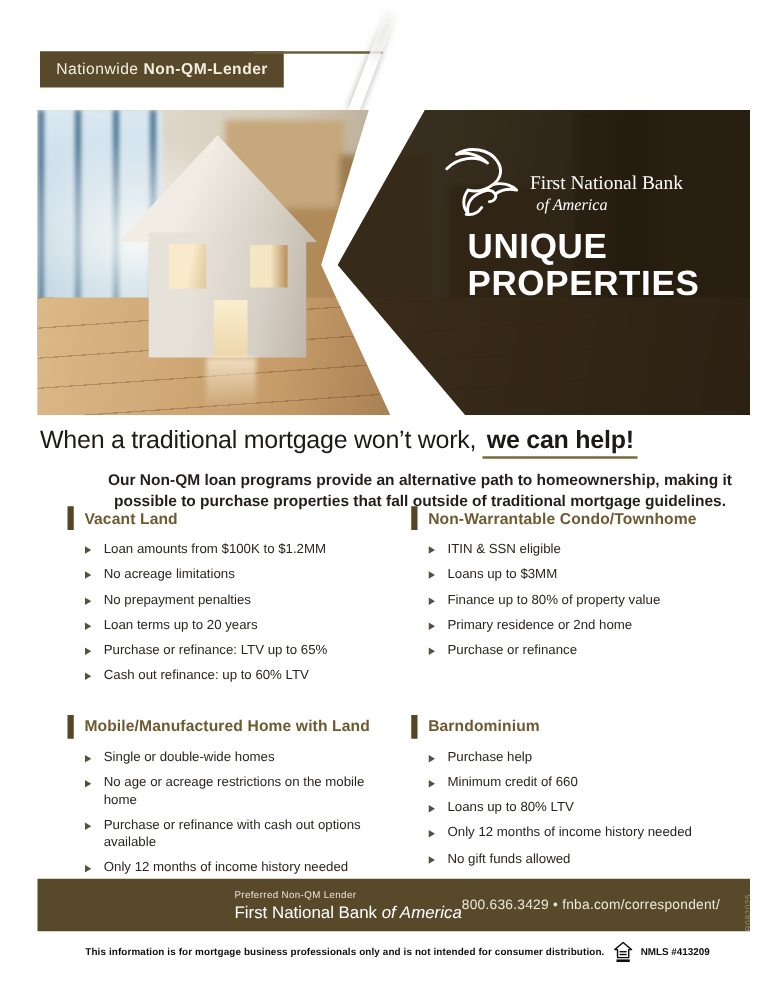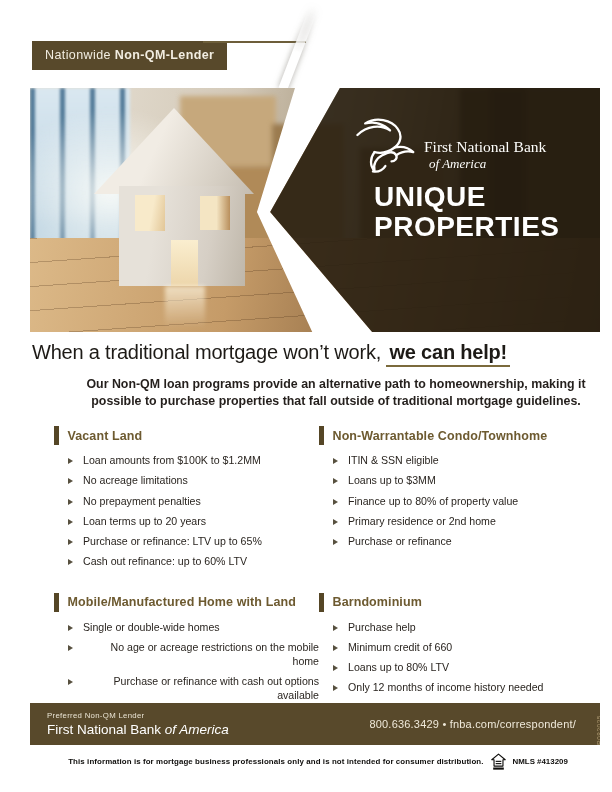--- a/index.html
+++ b/index.html
@@ -67,35 +67,35 @@
   
   .headline { position:absolute; left:20px; top:341px; width:576px; white-space:nowrap;
     font-size:20px; color:#1d1a16; letter-spacing:-0.2px; }
   .headline .reg { font-weight:500; }
   .headline .emph { font-weight:700; border-bottom:2.5px solid #7b6a3c; padding:0 3px 2px 3px; }
 
   .intro { position:absolute; left:68px; top:376px; width:512px; text-align:center;
     font-size:12.4px; font-weight:700; color:#241f1c; line-height:1.33; }
 
   
-  .programs { position:absolute; left:42px; top:426px; width:540px;
-    display:grid; grid-template-columns:265px 1fr; }
+  .programs { position:absolute; left:42px; top:405px; width:540px;
+    display:grid; grid-template-columns:265px 1fr; column-gap:10px; }
   .program { min-height:10px; }
-  .row2 { margin-top:17px;text-align:right; }
+  .row2 { margin-top:17px; }
   .prog-head { display:flex; align-items:center; margin-bottom:9px; }
   .prog-bar { width:4.5px; height:19px; background:#554626; margin-right:9px; }
   .prog-title { font-size:12.5px; font-weight:700; color:#6d5a30; letter-spacing:.1px; }
   .bullet { display:flex; margin:0 0 6.5px 14px; }
   .arrow { width:0; height:0; border-left:5px solid #57503f; border-top:3.5px solid transparent;
     border-bottom:3.5px solid transparent; margin:4px 10px 0 0; flex:none; }
   .bullet-text { font-size:10.6px; font-weight:500; color:#2a2520; line-height:1.3; }
 
   
   .footer-bar { position:absolute; left:18px; top:703px; width:576px; height:42px; background:#58492b;
-    display:flex; align-items:center; justify-content:space-between; padding:0 30px 0 17px; }
+    display:flex; align-items:center; justify-content:flex-end; padding:0 30px 0 17px; }
   .f-left { display:flex; flex-direction:column; }
   .f-pre { font-size:7.8px; color:#eae4d4; letter-spacing:.3px; margin-bottom:2px; }
   .f-bank { font-size:13.5px; color:#ffffff; font-weight:500; }
   .f-bank .ital { font-style:italic; font-weight:400; }
   .f-contact { font-size:11px; color:#efe9da; letter-spacing:.2px; }
   .form-number { position:absolute; right:3px; top:0; height:42px; display:flex; align-items:center;
     writing-mode:vertical-rl; transform:rotate(180deg); font-size:6.5px; color:#a8946c; letter-spacing:.5px; }
 
   .disclaimer-row { position:absolute; left:18px; top:753px; width:576px; display:flex;
     align-items:center; justify-content:center; gap:6px; }

